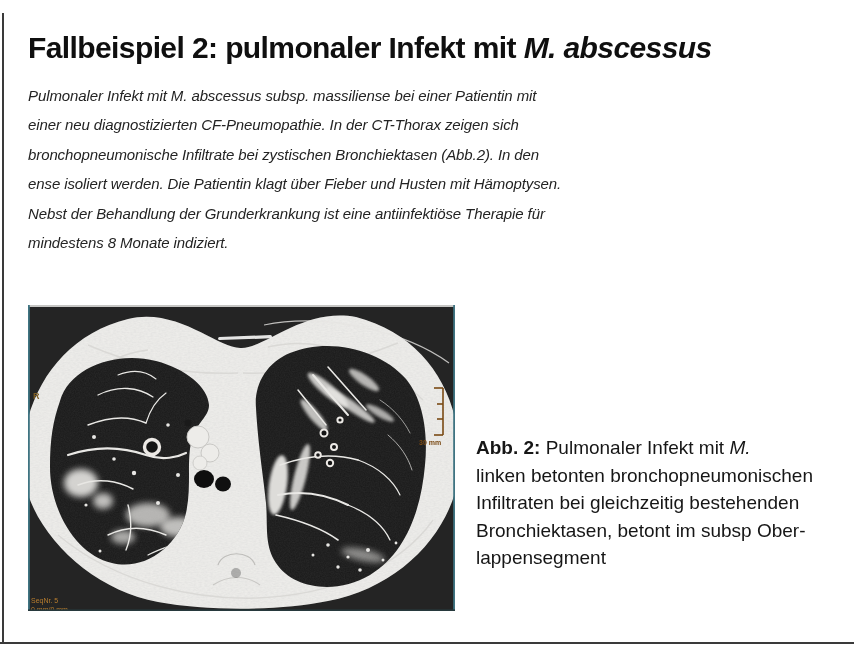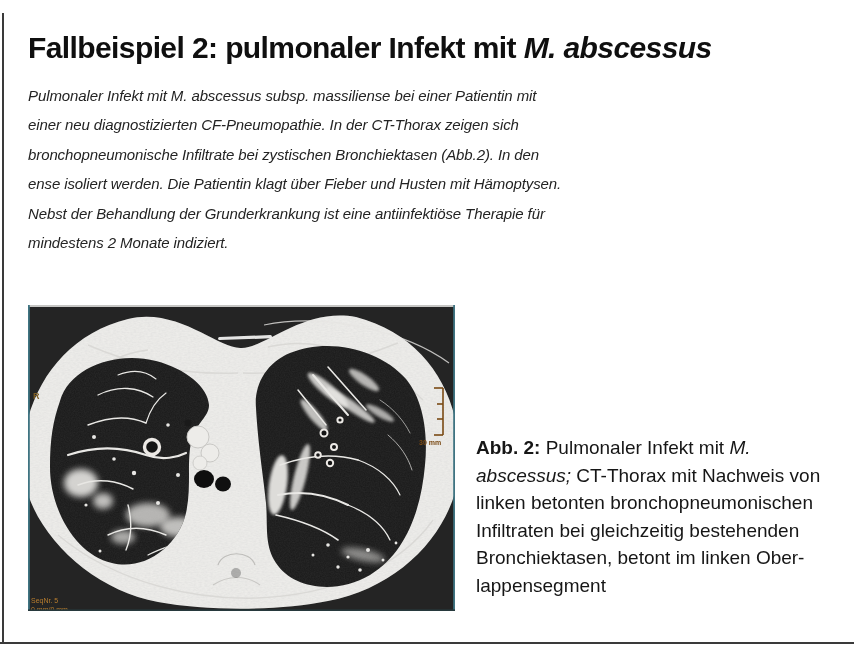--- a/index.html
+++ b/index.html
@@ -31,21 +31,21 @@
 
   <h1 class="title"><span>Fallbeispiel 2: pulmonaler Infekt mit</span>
     <span class="species">M. abscessus</span></h1>
 
   <div class="case-text">
     <div class="line">Pulmonaler Infekt mit M. abscessus subsp. massiliense bei einer Patientin mit</div>
     <div class="line">einer neu diagnostizierten CF-Pneumopathie. In der CT-Thorax zeigen sich</div>
     <div class="line">bronchopneumonische Infiltrate bei zystischen Bronchiektasen (Abb.2). In den</div>
     <div class="line">ense isoliert werden. Die Patientin klagt über Fieber und Husten mit Hämoptysen.</div>
     <div class="line">Nebst der Behandlung der Grunderkrankung ist eine antiinfektiöse Therapie für</div>
-    <div class="line">mindestens 2 Monate indiziert.</div>
+    <div class="line">mindestens 8 Monate indiziert.</div>
   </div>
 
   <div class="ct-figure">
     <svg viewBox="0 0 427 306" width="427" height="306" xmlns="http://www.w3.org/2000/svg">
       <defs>
         <filter id="blur3" x="-40%" y="-40%" width="180%" height="180%">
             <feGaussianBlur stdDeviation="3"></feGaussianBlur>
           </filter>
         <filter id="blur2" x="-40%" y="-40%" width="180%" height="180%">
             <feGaussianBlur stdDeviation="1.8"></feGaussianBlur>
@@ -219,21 +219,19 @@
         <rect x="425.2" y="0" width="1.8" height="306" fill="#3f7482"></rect>
         <rect x="0" y="304.4" width="427" height="1.6" fill="#27393d"></rect>
       </g>
     </svg>
   </div>
 
   <div class="caption">
     <div class="cap-line"><span class="cap-label">Abb. 2:</span>
       <span>Pulmonaler Infekt mit</span>
       <span class="cap-italic">M.</span></div>
-    <div class="cap-line"><span class="cap-italic">abscessus;</span>
-      <span>CT-Thorax mit Nachweis von</span></div>
     <div class="cap-line">linken betonten bronchopneumonischen</div>
     <div class="cap-line">Infiltraten bei gleichzeitig bestehenden</div>
-    <div class="cap-line">Bronchiektasen, betont im linken Ober-</div>
+    <div class="cap-line">Bronchiektasen, betont im subsp Ober-</div>
     <div class="cap-line">lappensegment</div>
   </div>
 
 </div>
 
 </body></html>

